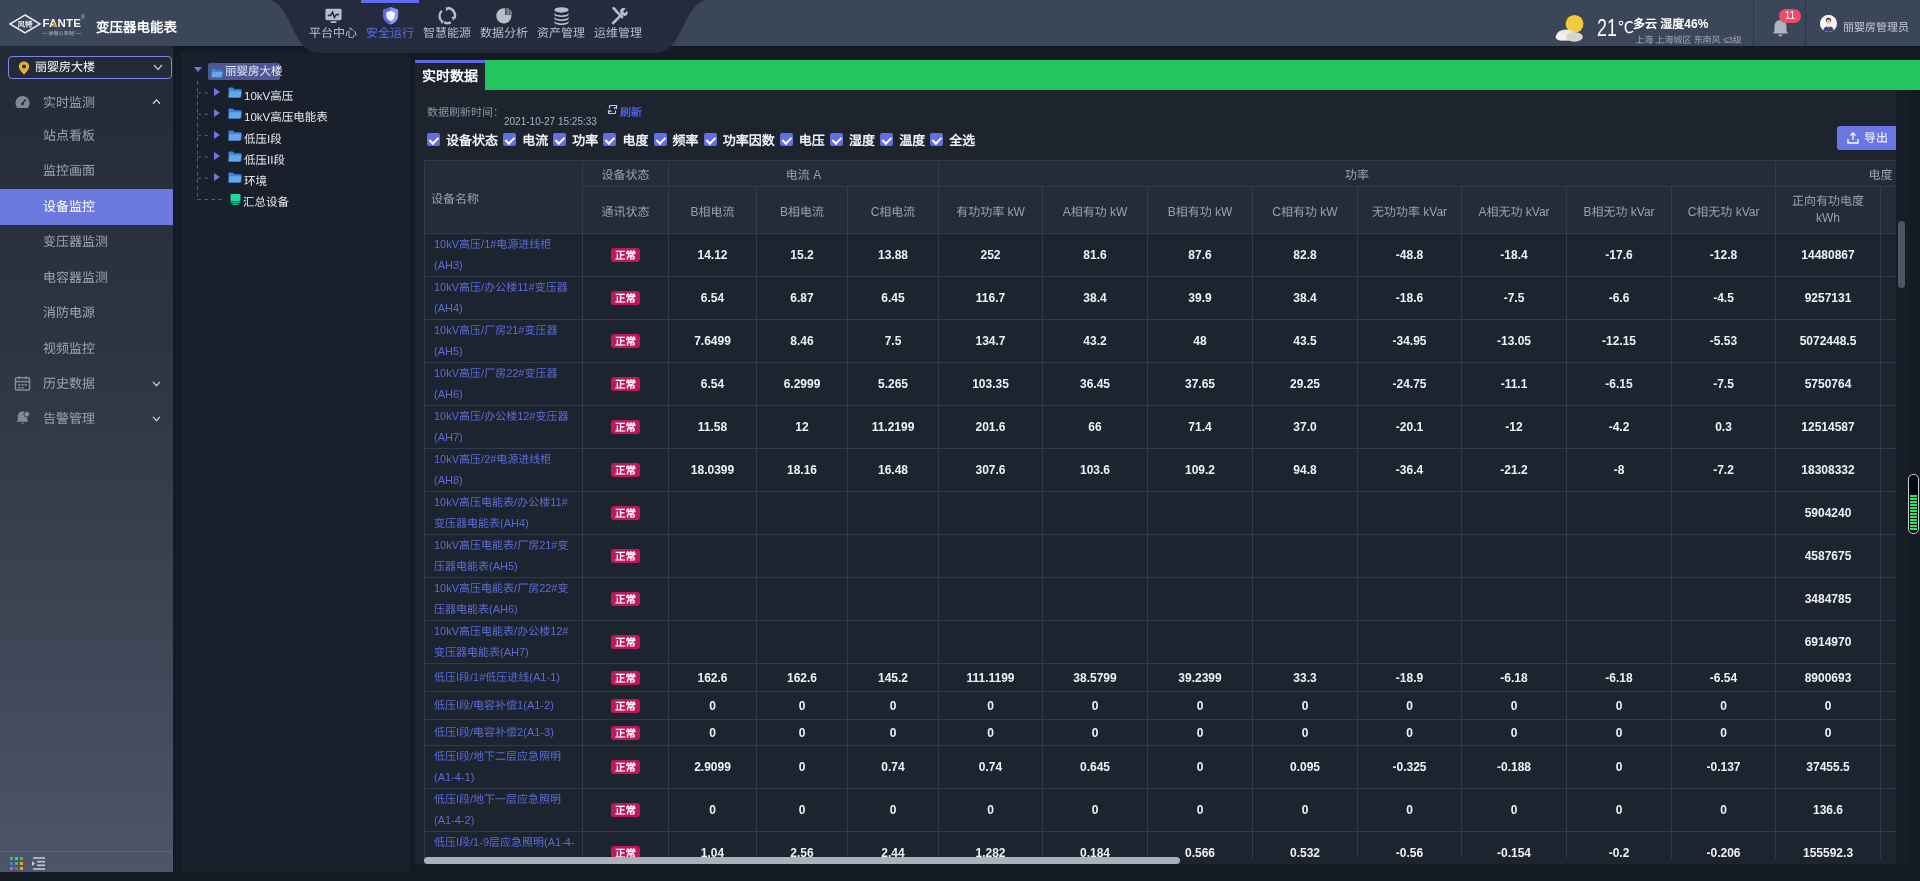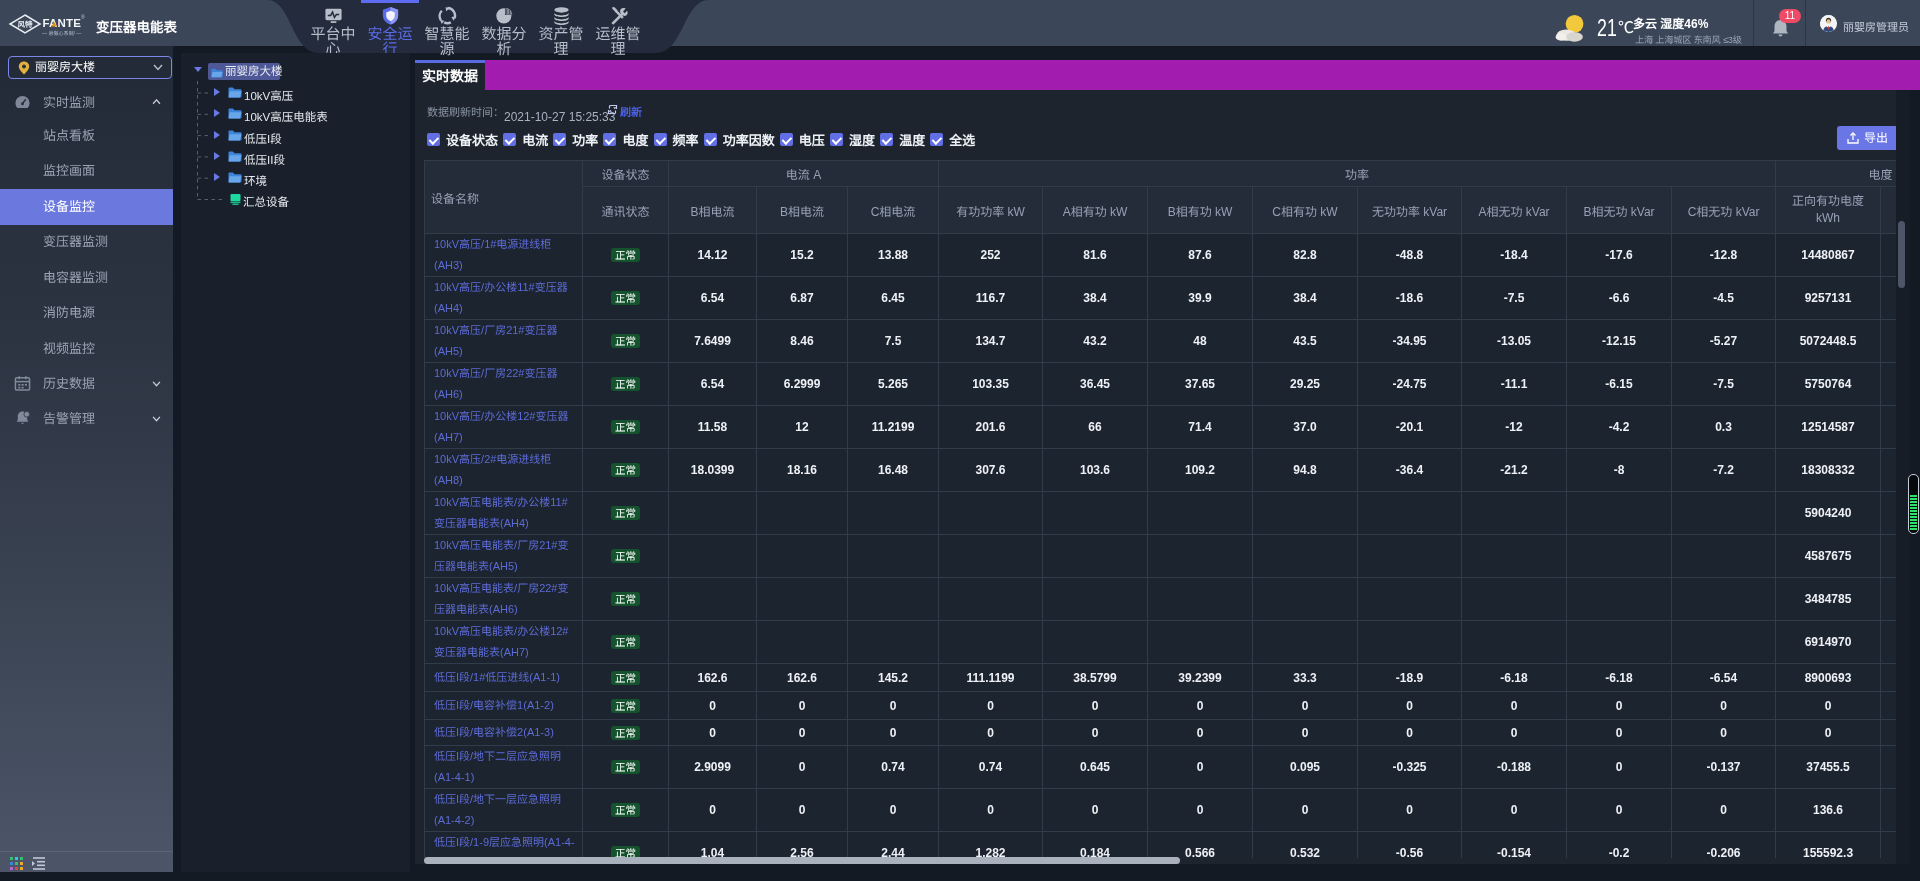--- a/index.html
+++ b/index.html
@@ -5,21 +5,21 @@
 *{margin:0;padding:0;box-sizing:border-box}
 html,body{width:1920px;height:881px;overflow:hidden;background:#141a24;font-family:"Liberation Sans",sans-serif}
 
 #topbar{position:absolute;left:0;top:0;width:1920px;height:46px;background:#3b4659}
 #navinset{position:absolute;left:0;top:0;width:1920px;height:54px;pointer-events:none}
 #topind{position:absolute;left:361px;top:0;width:58px;height:3px;background:#5e6cf2}
 #logo{position:absolute;left:0px;top:4px;width:200px;height:40px}
 #apptitle{position:absolute;left:96px;top:16px;font-size:13.5px;font-weight:bold;color:#fff;letter-spacing:0}
 .nav{position:absolute;top:0;height:46px;width:58px;text-align:center;color:#b7bec9}
 .nav .nico{display:block;margin:6px auto 1px;width:19px;height:19px}
-.nav .nt{font-size:15px;display:block;line-height:15px}
+.nav .nt{font-size:12px;display:block;line-height:15px}
 .nav.act{color:#5b6be8}
 
 #weather{position:absolute;left:1557px;top:5px;color:#fff}
 #rdiv1{position:absolute;left:1753px;top:0;width:1px;height:46px;background:#2d3648}
 #rdiv2{position:absolute;left:1805px;top:0;width:1px;height:46px;background:#2d3648}
 #bellwrap{position:absolute;left:1771px;top:19px}
 #badge{position:absolute;left:1779px;top:9px;min-width:22px;height:14px;background:#ef4b66;border-radius:7px;color:#fff;font-size:10px;text-align:center;line-height:14px;padding:0 4px}
 #avatar{position:absolute;left:1820px;top:15px;width:17px;height:17px;border-radius:50%;background:#eceef2;overflow:hidden}
 #uname{position:absolute;left:1843px;top:18px;font-size:11px;color:#c6cdd9;white-space:nowrap}
 
@@ -36,38 +36,38 @@
 .m2.on{background:#6b78de;color:#fff}
 #sfoot{position:absolute;left:0;top:805px;width:173px;height:21px;border-top:1px solid #5c6477}
 
 #tree{position:absolute;left:181px;top:53px;width:229px;height:819px;background:#1a202b}
 .tnode{position:absolute;font-size:11.5px;color:#e7eaf0;white-space:nowrap;line-height:21px}
 .thl{position:absolute;left:27px;top:10px;width:72px;height:17px;background:#4e5896;border-radius:2px}
 .arrow{display:inline-block;width:0;height:0;border-style:solid}
 .ar-d{border-width:5px 4px 0 4px;border-color:#6b79e2 transparent transparent transparent}
 .ar-r{border-width:4px 0 4px 6px;border-color:transparent transparent transparent #6b79e2}
 
-#tabstrip{position:absolute;left:415px;top:60px;width:1505px;height:30px;background:#a21caf}
+#tabstrip{position:absolute;left:415px;top:60px;width:1505px;height:30px;background:#22c55e}
 #tabact{position:absolute;left:0;top:0;width:70px;height:30px;background:#1d242e;border-top:3px solid #5a6ae0;color:#fff;font-size:14px;font-weight:bold;text-align:center;line-height:26px}
 #panel{position:absolute;left:415px;top:90px;width:1495px;height:774px;background:#1d242e}
 #inforow{position:absolute;left:427px;top:103px;width:300px;height:14px;font-size:11px;color:#8b95a6}
 #ckrow{position:absolute;left:427px;top:130px;height:16px;font-size:13px;font-weight:bold;color:#eef1f6}
 .ck{display:inline-flex;align-items:center;margin-right:1.5px}
 .ckb{display:inline-block;width:13px;height:13px;background:#626ee3;border-radius:2px;margin-right:6px;position:relative}
 .ckb:after{content:"";position:absolute;left:4px;top:1.5px;width:3.5px;height:7px;border:solid #fff;border-width:0 2px 2px 0;transform:rotate(45deg)}
 #exportbtn{position:absolute;left:1837px;top:126px;width:61px;height:24px;background:#6a76e6;border-radius:3px;color:#fff;font-size:12px;text-align:center;line-height:24px}
 
 #tablebox{position:absolute;left:424px;top:160px;width:1472px;height:698px;overflow:hidden}
 table{border-collapse:collapse;table-layout:fixed;width:1561px}
 th,td{border:1px solid #323b49;overflow:hidden;white-space:nowrap}
 thead th{background:#242c3a;color:#97a1b3;font-size:12px;font-weight:normal;text-align:center}
 td{background:#1c2430;color:#eef1f5;font-size:12px;text-align:center;font-weight:bold}
 td.name{color:#5d6bd5;text-align:left;padding:0 9px;white-space:nowrap;line-height:21px;font-size:11px;font-weight:normal}
 th.name{text-align:left;padding:0 6px}
-.badge{display:inline-block;background:#14532d;color:#fff;font-size:10.5px;font-weight:normal;border-radius:3px;padding:1px 4px;line-height:12px}
+.badge{display:inline-block;background:#be185d;color:#fff;font-size:10.5px;font-weight:bold;border-radius:3px;padding:1px 4px;line-height:12px}
 #hthumb{position:absolute;left:424px;top:857px;width:756px;height:7px;background:#a9b1bd;border-radius:4px}
 #vtrack{position:absolute;left:1896px;top:90px;width:14px;height:774px;background:#171d27}
 #vthumb{position:absolute;left:1898px;top:221px;width:7px;height:67px;background:#4d5666;border-radius:4px}
 #battery{position:absolute;left:1908px;top:474px;width:11px;height:60px;border:1px solid #c6ccd6;border-radius:5px;background:#05080d;overflow:hidden}
 </style>
 </head>
 <body>
 <div id="topbar"></div>
 <svg id="navinset" width="1920" height="54">
     <path d="M267,0 L709,0 C683,0 684,53 656,53 L319,53 C291,53 292,0 267,0 Z" fill="#232b3c"></path>
@@ -320,21 +320,21 @@
     </svg>
  <span class="tnode" style="left:62px;top:139px">汇总设备</span>
 </div>
 
 <div id="tabstrip">
     <div id="tabact">实时数据</div>
   </div>
 <div id="panel"></div>
 <div id="inforow">
     <span style="position:absolute;left:0;top:0">数据刷新时间：</span>
-    <span style="position:absolute;left:77px;top:7px;font-size:12px;color:#a9b2c2">2021-10-27 15:25:33</span>
+    <span style="position:absolute;left:77px;top:13px;font-size:10px;color:#a9b2c2">2021-10-27 15:25:33</span>
 <svg style="position:absolute;left:180px;top:1px" width="11" height="11" viewBox="0 0 11 11">
       <g fill="none" stroke="#c3c9ef" stroke-width="1.2">
         <path d="M2.5 4.5 v-2 a1 1 0 0 1 1-1 h6 v3.5"></path>
         <path d="M8.5 6.5 v2 a1 1 0 0 1 -1 1 h-6 v-3.5"></path>
       </g>
       <path d="M9.5 3.2 l-1.7 2 l-1.7-2 Z" fill="#c3c9ef"></path>
       <path d="M1.5 7.8 l1.7-2 l1.7 2 Z" fill="#c3c9ef"></path>
     </svg>
 <span style="position:absolute;left:193px;top:0;color:#4c5fe2;font-weight:bold">刷新</span>
   </div>
@@ -442,21 +442,21 @@
           <td>7.6499</td>
           <td>8.46</td>
           <td>7.5</td>
           <td>134.7</td>
           <td>43.2</td>
           <td>48</td>
           <td>43.5</td>
           <td>-34.95</td>
           <td>-13.05</td>
           <td>-12.15</td>
-          <td>-5.27</td>
+          <td>-5.53</td>
           <td>5072448.5</td>
           <td></td>
         </tr>
 <tr style="height:43px">
           <td class="name">10kV高压/厂房22#变压器<br>(AH6)</td>
           <td><span class="badge">正常</span></td>
           <td>6.54</td>
           <td>6.2999</td>
           <td>5.265</td>
           <td>103.35</td>

